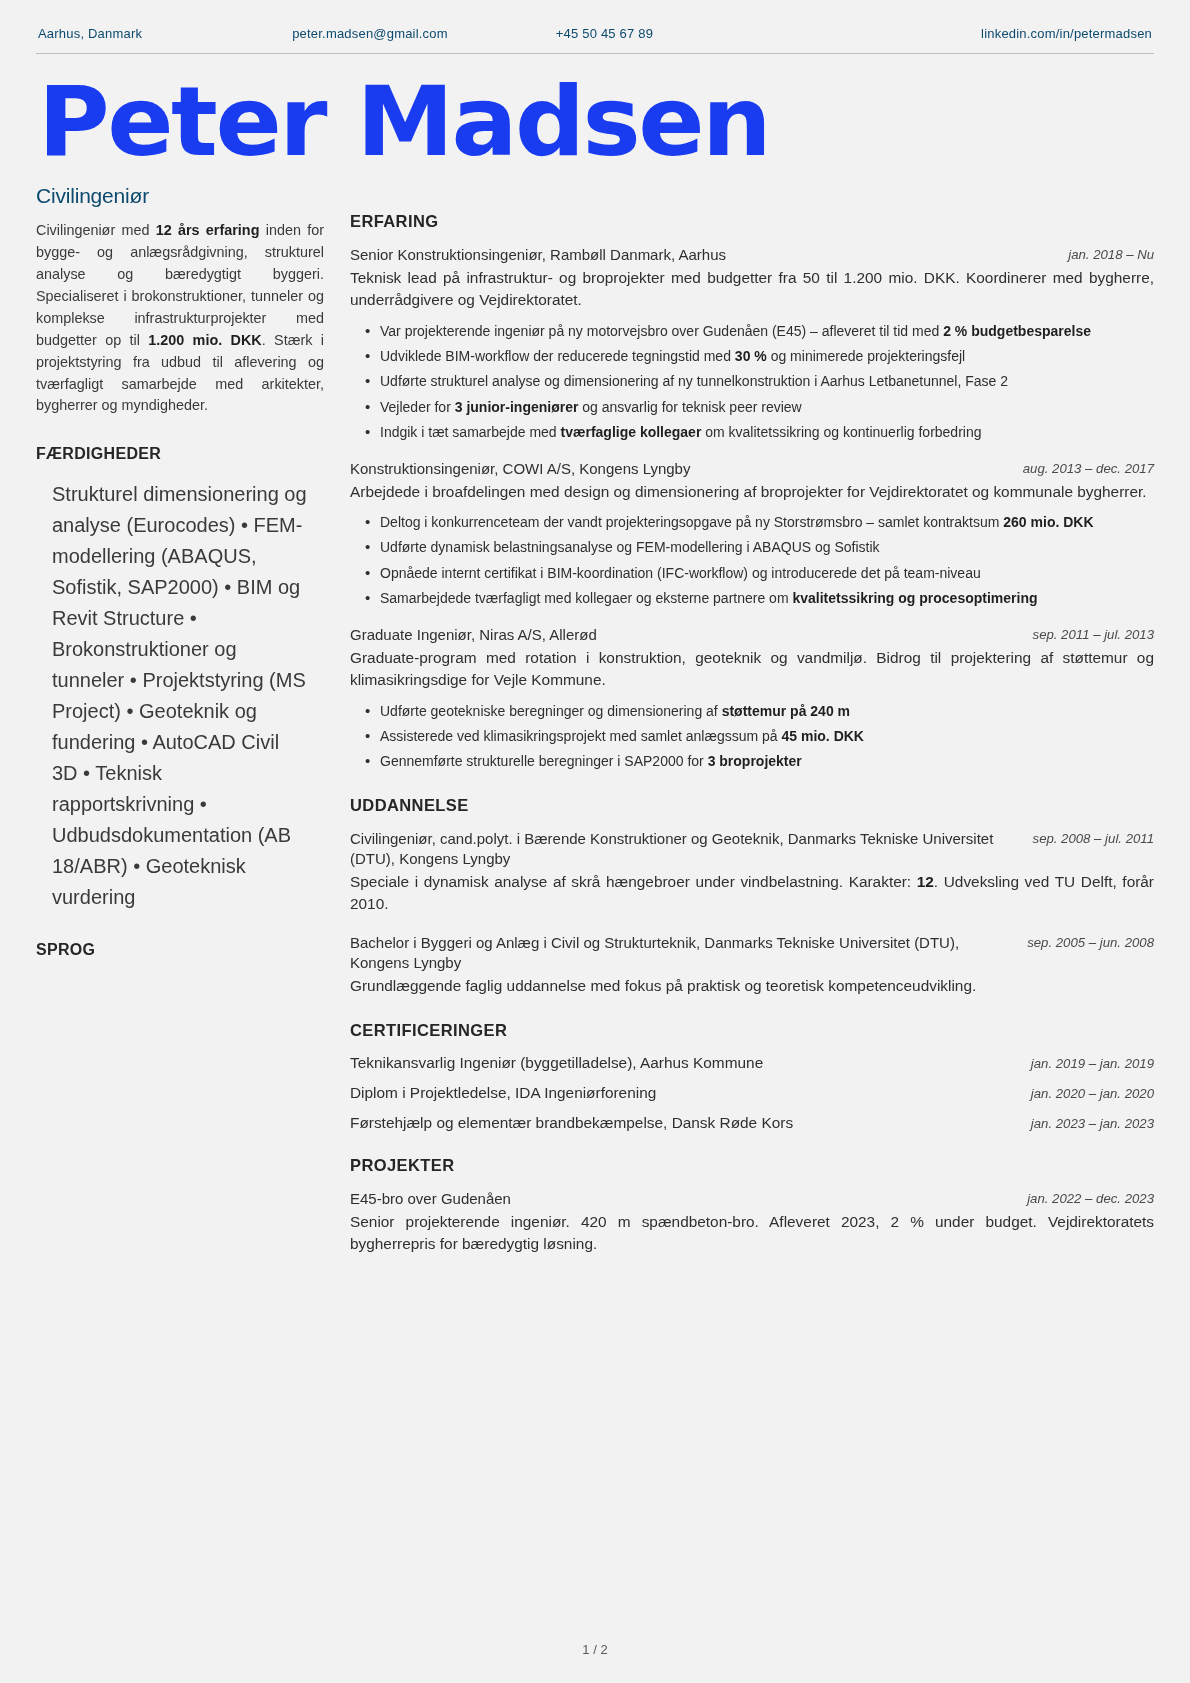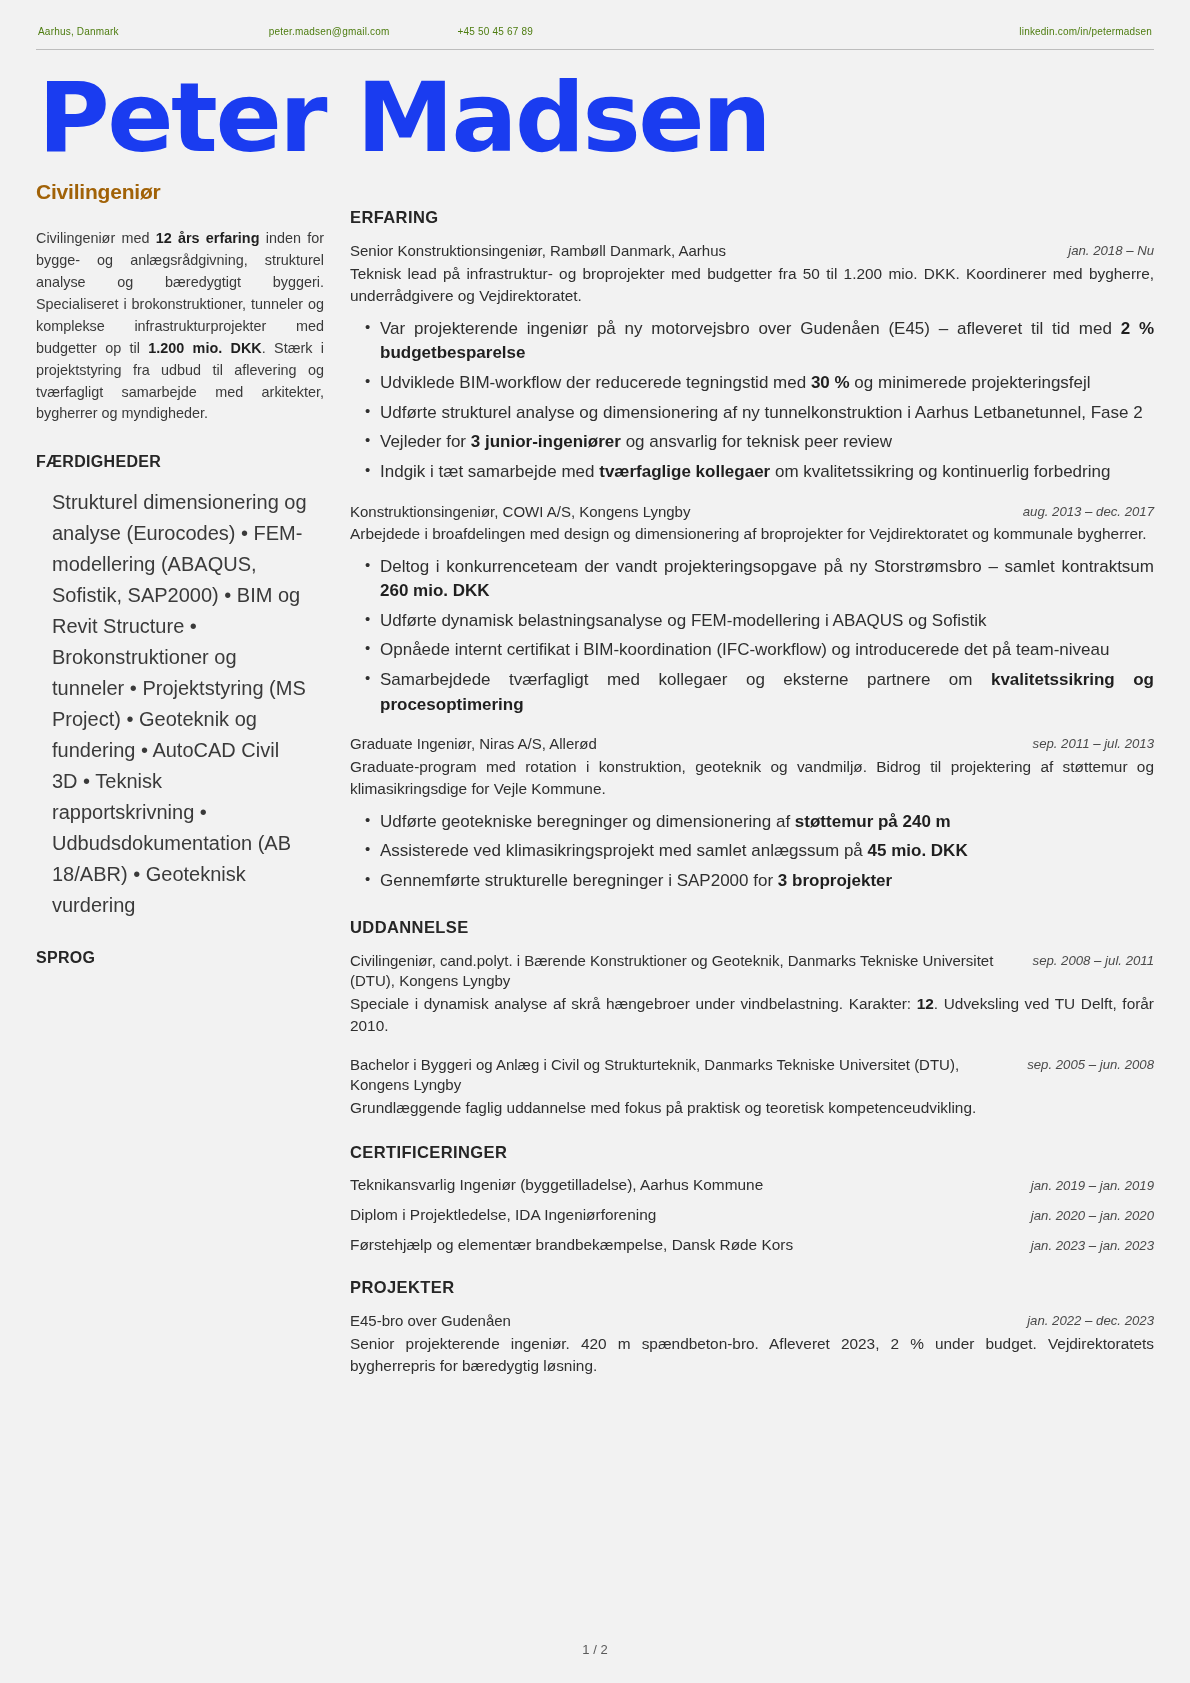--- a/index.html
+++ b/index.html
@@ -21,30 +21,30 @@
     height: 1683px;
     padding: 26px 36px 0 36px;
     position: relative;
   }
 
   
   .contact-bar {
     display: flex;
     justify-content: space-between;
     align-items: baseline;
-    font-size: 10px;
-    color: #4d7c0f;
+    font-size: 13px;
+    color: #0c4a6e;
     letter-spacing: 0.2px;
     padding: 0 2px 12px 2px;
     border-bottom: 1.5px solid #bdbdbd;
   }
   .contact-bar > div { white-space: nowrap; }
   .contact-loc { flex: 0 0 auto; }
   .contact-mail { flex: 0 0 auto; margin-left: 150px; }
-  .contact-phone { flex: 0 0 auto; margin-left: 68px; }
+  .contact-phone { flex: 0 0 auto; margin-left: 108px; }
   .contact-link { flex: 0 0 auto; margin-left: auto; }
 
   
   .name-block {
     padding-top: 24px;
     padding-bottom: 4px;
   }
   .name {
     font-size: 96px;
     line-height: 0.92;
@@ -71,23 +71,23 @@
   }
   .col-right {
     flex: 1 1 auto;
     padding-left: 14px;
     padding-top: 28px;
   }
 
   
   .role-title {
     font-size: 21px;
-    font-weight: 700;
-    color: #a16207;
-    margin: 0 0 24px 0;
+    font-weight: 400;
+    color: #0c4a6e;
+    margin: 0 0 12px 0;
     letter-spacing: -0.2px;
   }
   .summary {
     font-size: 14.4px;
     line-height: 1.52;
     text-align: justify;
     color: #3a3a3a;
     margin: 0;
   }
   .side-head {
@@ -142,21 +142,21 @@
     margin: 1px 0 0 0;
     text-align: justify;
   }
   ul.bullets {
     margin: 9px 0 0 0;
     padding-left: 30px;
     list-style: none;
   }
   ul.bullets li {
     position: relative;
-    font-size: 17px;
+    font-size: 14px;
     line-height: 1.45;
     color: #2f2f2f;
     margin-bottom: 5px;
     text-align: justify;
   }
   ul.bullets li::before {
     content: "•";
     position: absolute;
     left: -15px;
     top: -1px;

